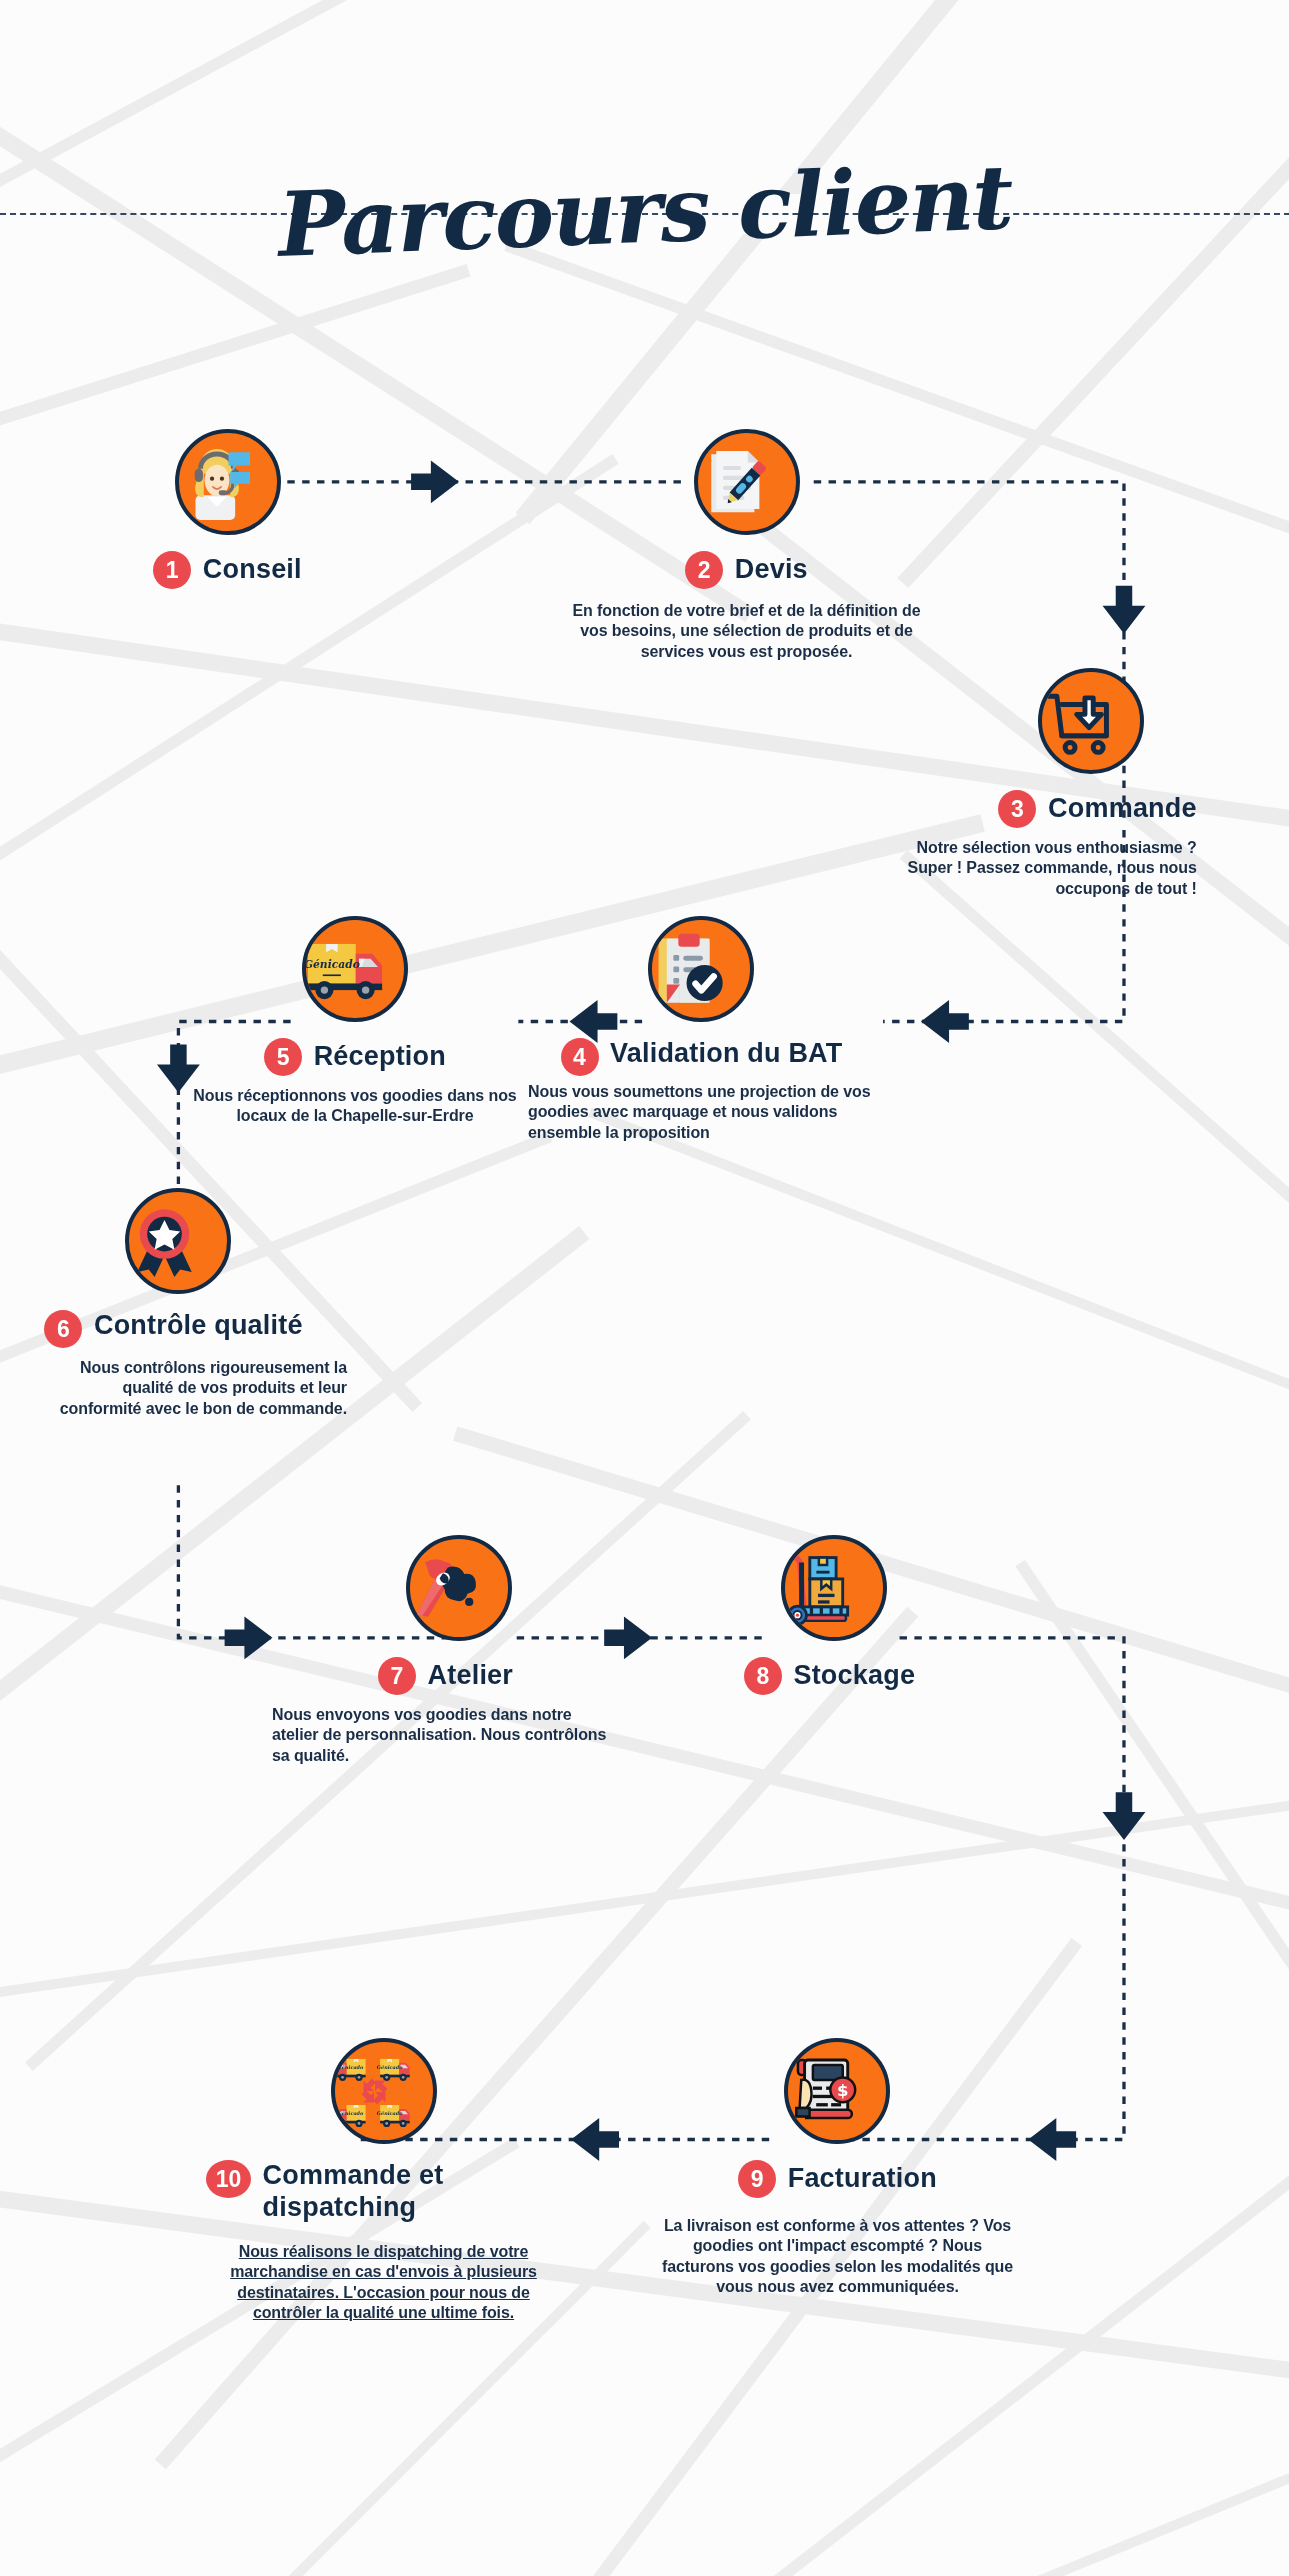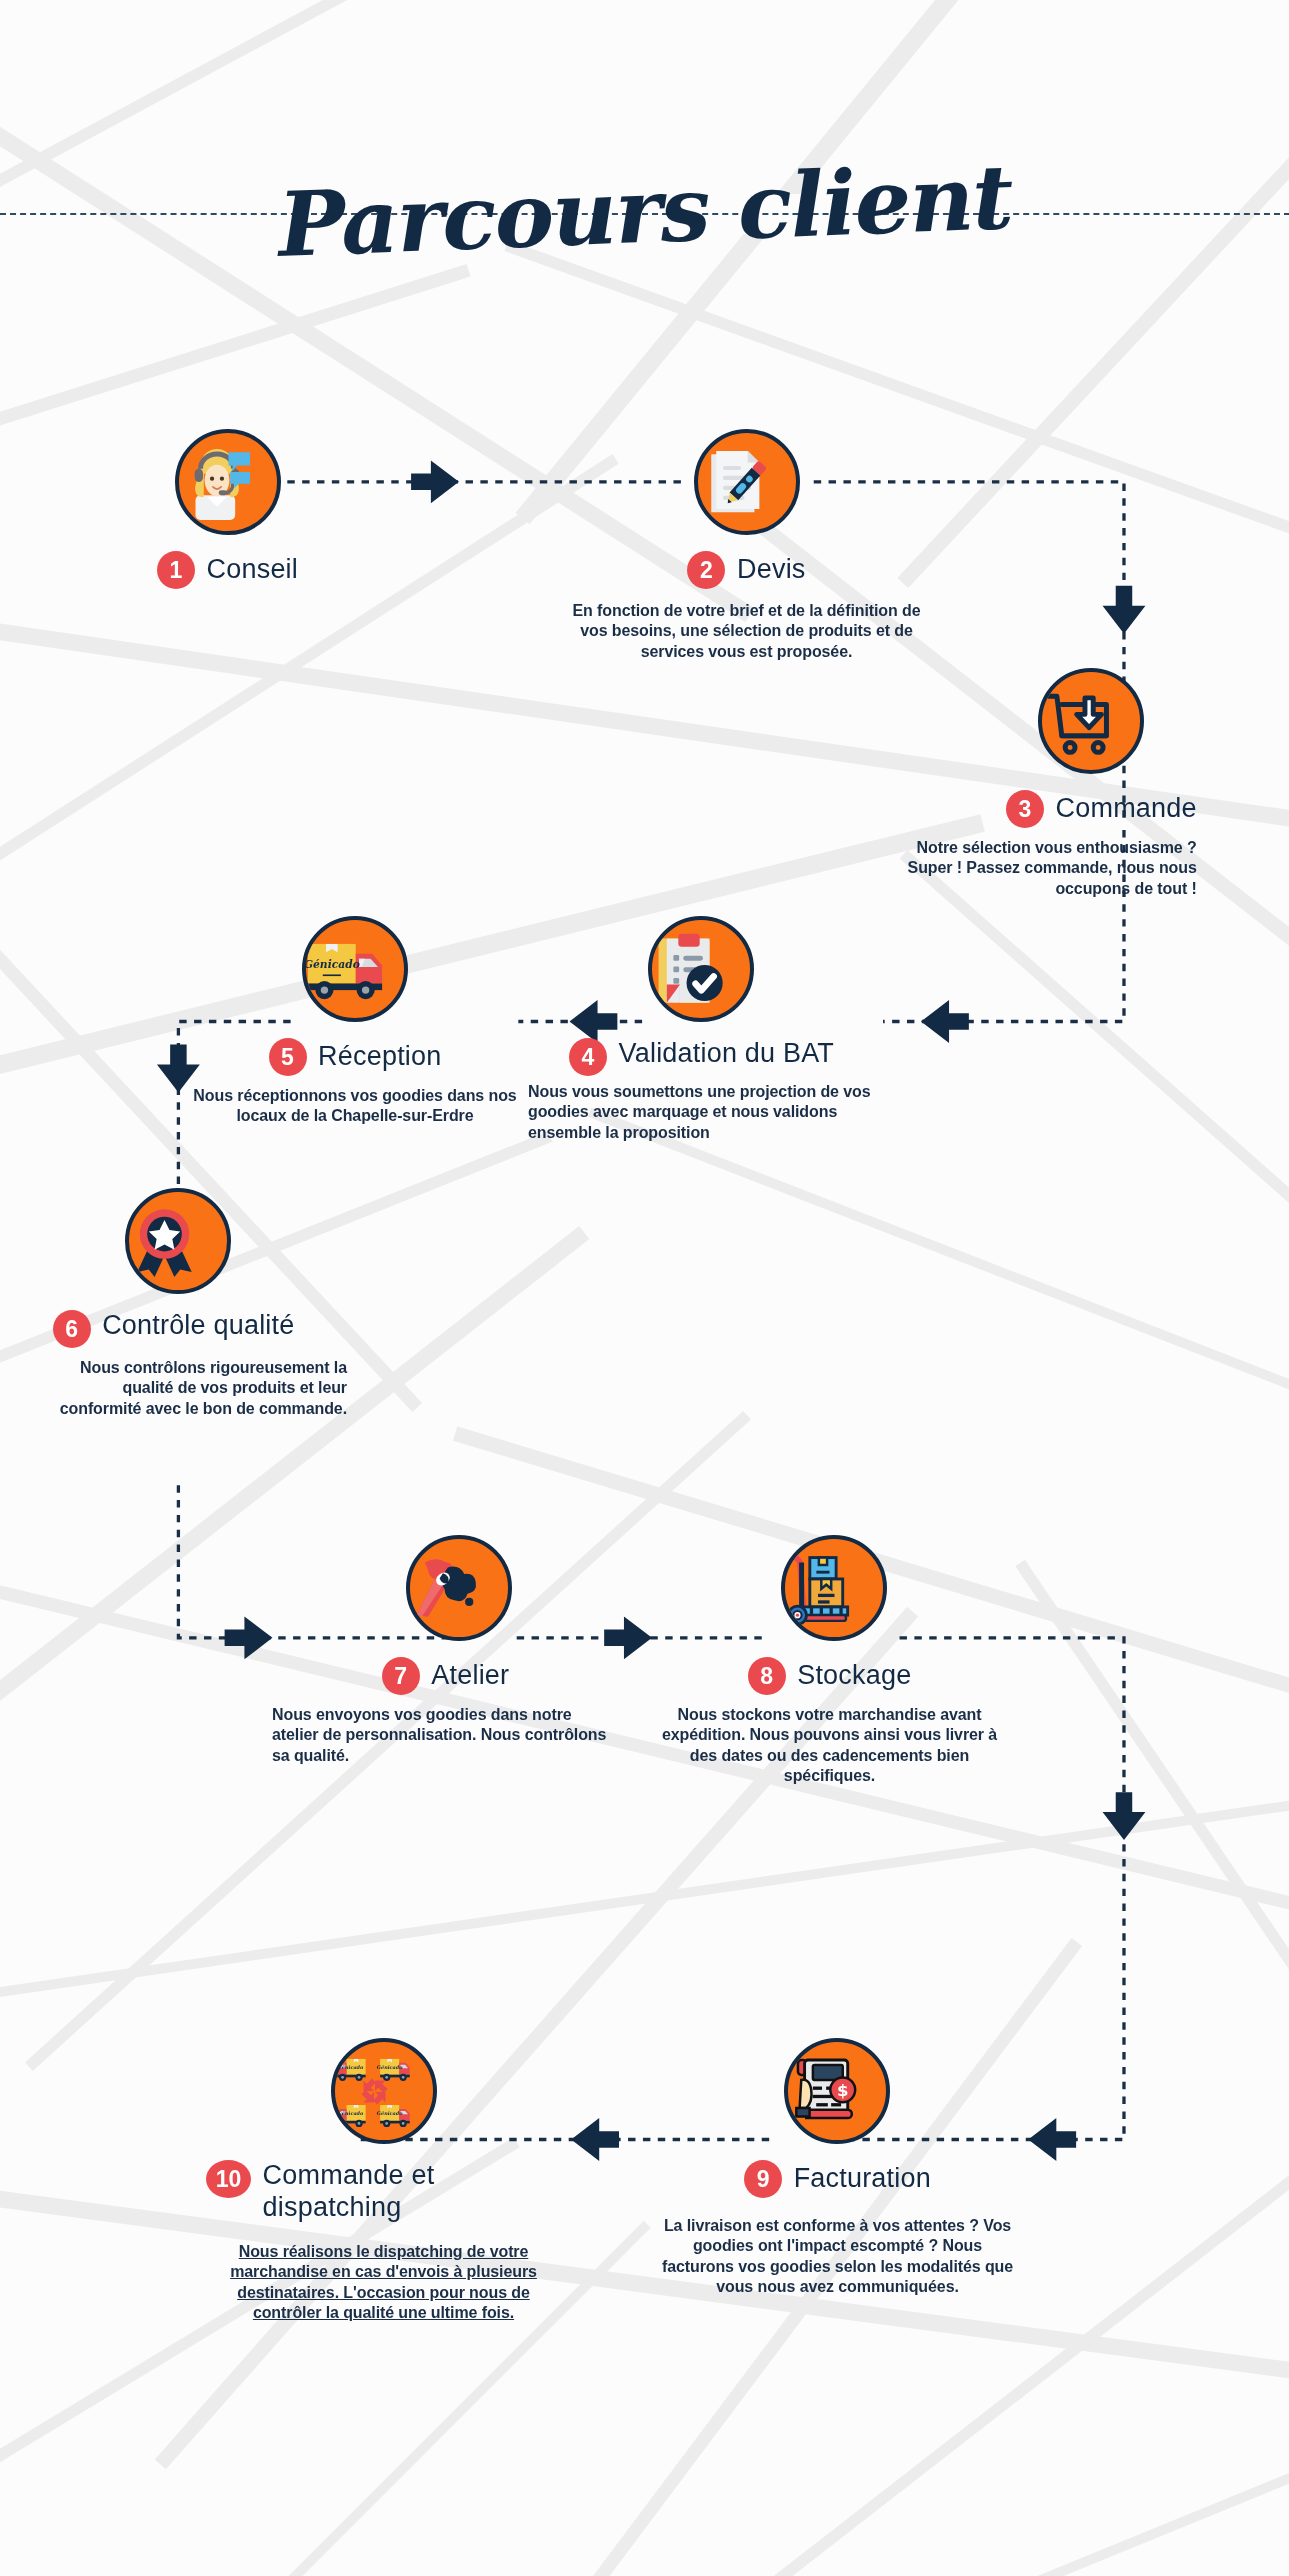--- a/index.html
+++ b/index.html
@@ -60,21 +60,21 @@
   .badge {
     flex: 0 0 auto;
     width: 38px; height: 38px; border-radius: 50%;
     background: #EA4A4E; color: #fff;
     font-size: 23px; font-weight: 700;
     display: flex; align-items: center; justify-content: center;
     line-height: 1;
   }
   .badge.wide { width: 45px; }
   .title-h {
-    font-size: 27px; font-weight: 400; color: #132A45;
+    font-size: 27px; font-weight: 700; color: #132A45;
     line-height: 1.18; letter-spacing: 0.2px;
   }
   .desc {
     font-size: 16px; line-height: 1.28; font-weight: 700;
     color: #1B2E47; letter-spacing: -0.1px;
   }
 
   
   #step1 { left: 50px;  top: 429px;  width: 355px; }
   #step1 .bubble { width: 106px; height: 106px; left: 125px; top: 0; }
@@ -419,21 +419,20 @@
         <circle cx="15" cy="78" r="11" fill="#2E74B8" stroke="#132A45" stroke-width="3.5"></circle>
         <circle cx="15" cy="78" r="5" fill="#FFFFFF" stroke="#132A45" stroke-width="2.5"></circle>
         <circle cx="15" cy="78" r="2" fill="#E84A4E"></circle>
       </svg>
       </span>
     </div>
     <div class="headrow">
       <span class="badge">8</span>
       <span class="title-h">Stockage</span>
     </div>
-    <div class="desc">Nous stockons votre marchandise avant expédition. Nous pouvons ainsi vous livrer à des dates ou des cadencements bien spécifiques.</div>
   </div>
 
   <div class="step" id="step9">
     <div class="bubble">
       <span>
       <svg width="73" height="73" viewBox="0 0 88 88" xmlns="http://www.w3.org/2000/svg">
         <rect x="12" y="6" width="10" height="18" rx="4" fill="#E84A4E" stroke="#111" stroke-width="3"></rect>
         <rect x="20" y="6" width="52" height="68" rx="4" fill="#E9EAEC" stroke="#111" stroke-width="3.5"></rect>
         <rect x="30" y="12" width="36" height="18" rx="2" fill="#2B4560" stroke="#111" stroke-width="3"></rect>
         <g fill="#111">

